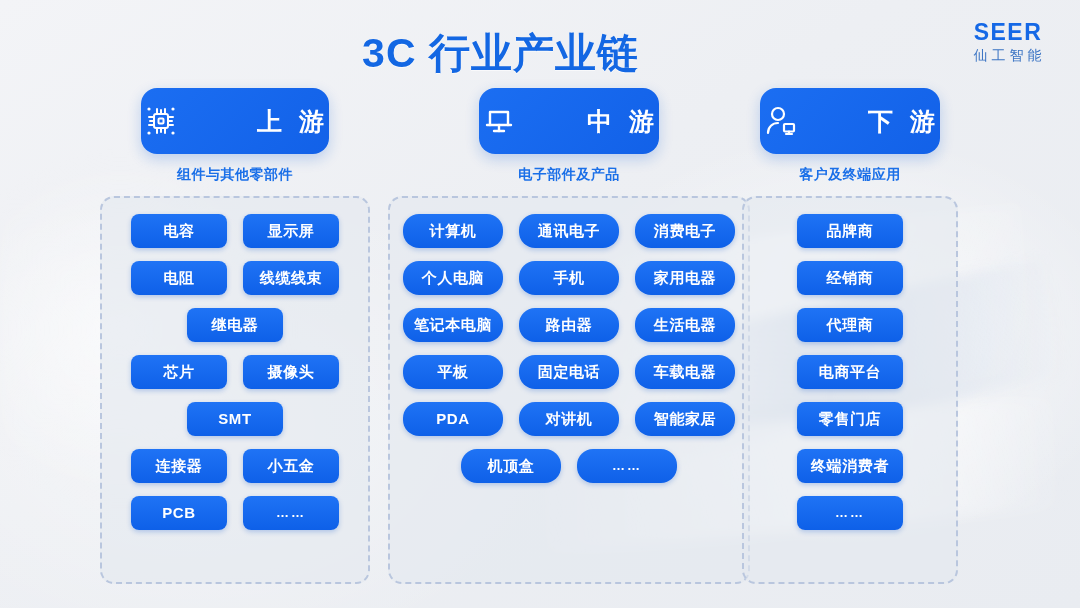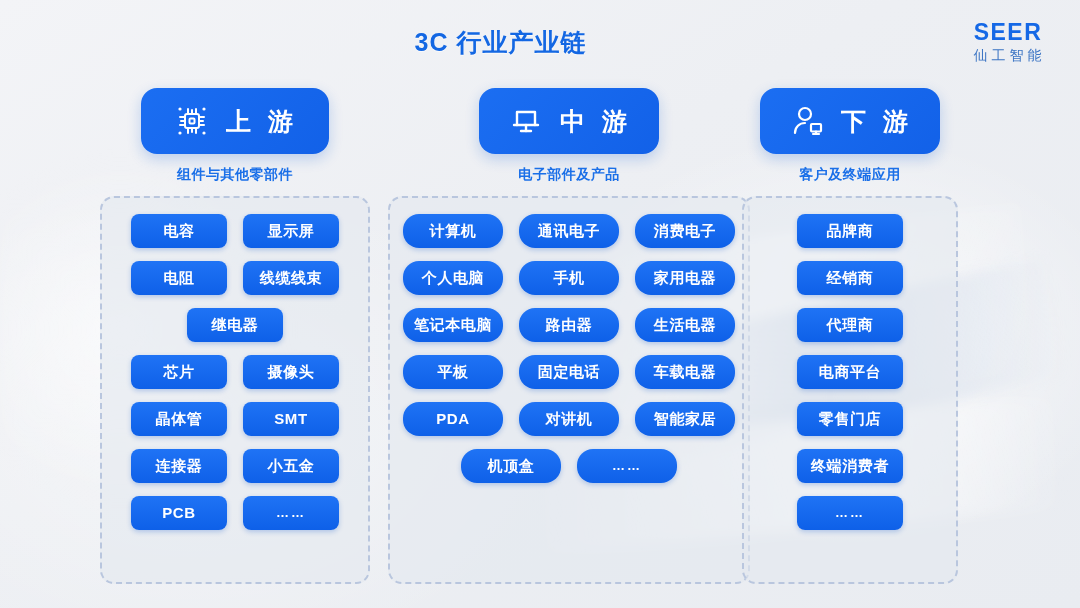--- a/index.html
+++ b/index.html
@@ -59,21 +59,21 @@
     filter: blur(4px);
   }
 
   
   .page-title {
     position: absolute;
     top: 26px;
     left: 0;
     width: 1001px;
     text-align: center;
-    font-size: 25px;
+    font-size: 41px;
     font-weight: bold;
     letter-spacing: 1px;
     color: #1367e3;
     text-shadow: 0 1px 0 rgba(255,255,255,0.6);
   }
 
   .logo {
     position: absolute;
     top: 20px;
     right: 20px;
@@ -113,21 +113,21 @@
   .col-2 { left: 388px;  width: 362px; }
   .col-3 { left: 742px;  width: 216px; }
 
   .stage-head {
     margin: 0 auto;
     background: linear-gradient(135deg, #1b6ef2 0%, #1261e8 100%);
     border-radius: 16px;
     height: 66px;
     display: flex;
     align-items: center;
-    justify-content: center;
+    justify-content: space-between;
     gap: 12px;
     box-shadow: 0 5px 14px rgba(22,95,215,0.24);
     color: #ffffff;
   }
   .col-1 .stage-head { width: 188px; }
   .col-2 .stage-head { width: 180px; }
   .col-3 .stage-head { width: 180px; }
 
   .stage-head .icon-wrap {
     width: 40px;
@@ -262,21 +262,20 @@
             <div class="chip">线缆线束</div>
           </div>
           <div class="row">
             <div class="chip">继电器</div>
           </div>
           <div class="row">
             <div class="chip">芯片</div>
             <div class="chip">摄像头</div>
           </div>
           <div class="row">
-            <div class="chip">晶体管</div>
             <div class="chip">SMT</div>
           </div>
           <div class="row">
             <div class="chip">连接器</div>
             <div class="chip">小五金</div>
           </div>
           <div class="row">
             <div class="chip">PCB</div>
             <div class="chip dots">……</div>
           </div>

